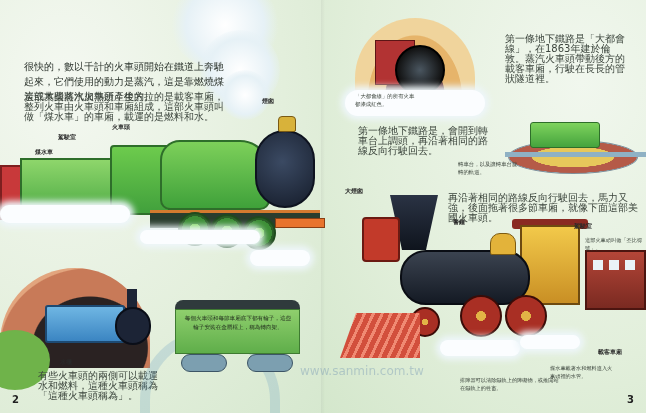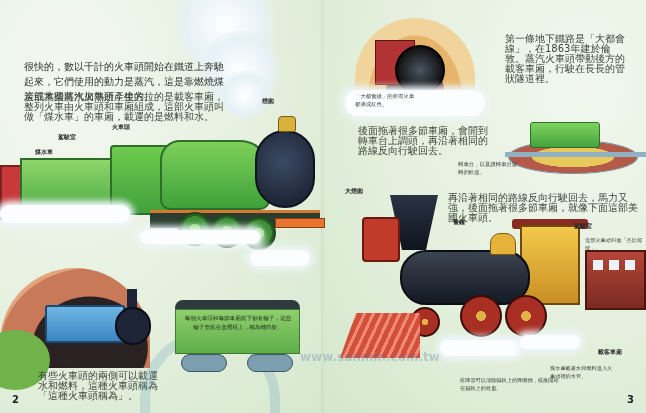--- a/index.html
+++ b/index.html
@@ -66,21 +66,21 @@
   .am-boiler { position:absolute; left:60px; top:55px; width:130px; height:55px; border-radius:26px; background:linear-gradient(180deg,#3b4350,#141a24); border:2px solid #0a0d14; }
   .am-dome { position:absolute; left:150px; top:38px; width:26px; height:22px; background:#e3b33a; border-radius:10px 10px 2px 2px; border:1px solid #7d5b12; }
   .am-cab { position:absolute; left:180px; top:30px; width:60px; height:80px; background:linear-gradient(180deg,#f2c94a,#c98f24); border:2px solid #6e4a10; }
   .am-roof { position:absolute; left:172px; top:24px; width:76px; height:10px; background:#8a2a22; border-radius:3px; }
   .am-wheel { position:absolute; width:42px; height:42px; border-radius:50%; background: radial-gradient(circle,#e2b446 0 18%, #a92f24 19% 75%, #5b140f 76%); border:2px solid #3b0c08; }
   .cowcatcher { position:absolute; left:0; top:118px; width:80px; height:45px; background: repeating-linear-gradient(115deg,#d24f3c 0 5px,#f08a73 5px 8px); clip-path: polygon(20% 0,100% 0,100% 100%,0 100%); }
   .am-car { position:absolute; left:245px; top:55px; width:61px; height:60px; background:linear-gradient(180deg,#b44638,#7a2a21); border:2px solid #4c1510; }
   .am-car-win { position:absolute; top:8px; width:10px; height:10px; background:#eaf3f8; }
 
   .watermark { position:absolute; left:270px; top:325px; font-size:40px; font-weight:bold; color:rgba(80,120,170,0.28); letter-spacing:2px; }
-  .watermark-url { position:absolute; left:300px; top:350px; font-size:12px; font-weight:bold; color:rgba(80,120,170,0.3); }
+  .watermark-url { position:absolute; left:300px; top:364px; font-size:12px; font-weight:normal; color:rgba(80,120,170,0.3); }
   .arc-wm { position:absolute; left:140px; top:330px; width:140px; height:90px; border-radius:70px 70px 0 0; border:10px solid rgba(90,150,190,0.22); border-bottom:none; }
 </style>
 </head>
 <body>
 
 <div class="spread">
   <div class="page-left"></div>
   <div class="page-right"></div>
   <div class="gutter"></div>
 
@@ -133,21 +133,21 @@
     <div class="bogie" style="left:6px;"></div>
     <div class="bogie" style="left:72px;"></div>
   </div>
 
   <div class="arch"></div>
   <div class="red-body"></div>
   <div class="red-loco"></div>
   <div class="cloud" style="left:345px;top:90px;width:140px;height:26px;"></div>
   <div class="small" style="left:355px;top:92px;width:60px;font-size:5.4px;line-height:8px;">「大都會線」的所有火車都漆成紅色。</div>
   <div class="small" style="left:505px;top:34px;width:125px;">第一條地下鐵路是「大都會線」，在1863年建於倫敦。蒸汽火車頭帶動後方的載客車廂，行駛在長長的管狀隧道裡。</div>
-  <div class="small" style="left:358px;top:126px;width:130px;">後面拖著很多節車廂，會開到轉車台上調頭，再沿著相同的路線反向行駛回去。</div>
+  <div class="small" style="left:358px;top:126px;width:130px;">第一條地下鐵路是，會開到轉車台上調頭，再沿著相同的路線反向行駛回去。</div>
 
   <div class="turntable"></div>
   <div class="tt-rail"></div>
   <div class="tt-loco"></div>
   <div class="small" style="left:458px;top:160px;width:60px;font-size:5.4px;line-height:8px;">轉車台，以及讓轉車台旋轉的軌道。</div>
 
   <div class="small" style="left:448px;top:193px;width:190px;">再沿著相同的路線反向行駛回去，馬力又強，後面拖著很多節車廂，就像下面這部美國火車頭。</div>
 
   <div class="am-loco">
     <div class="am-car">

